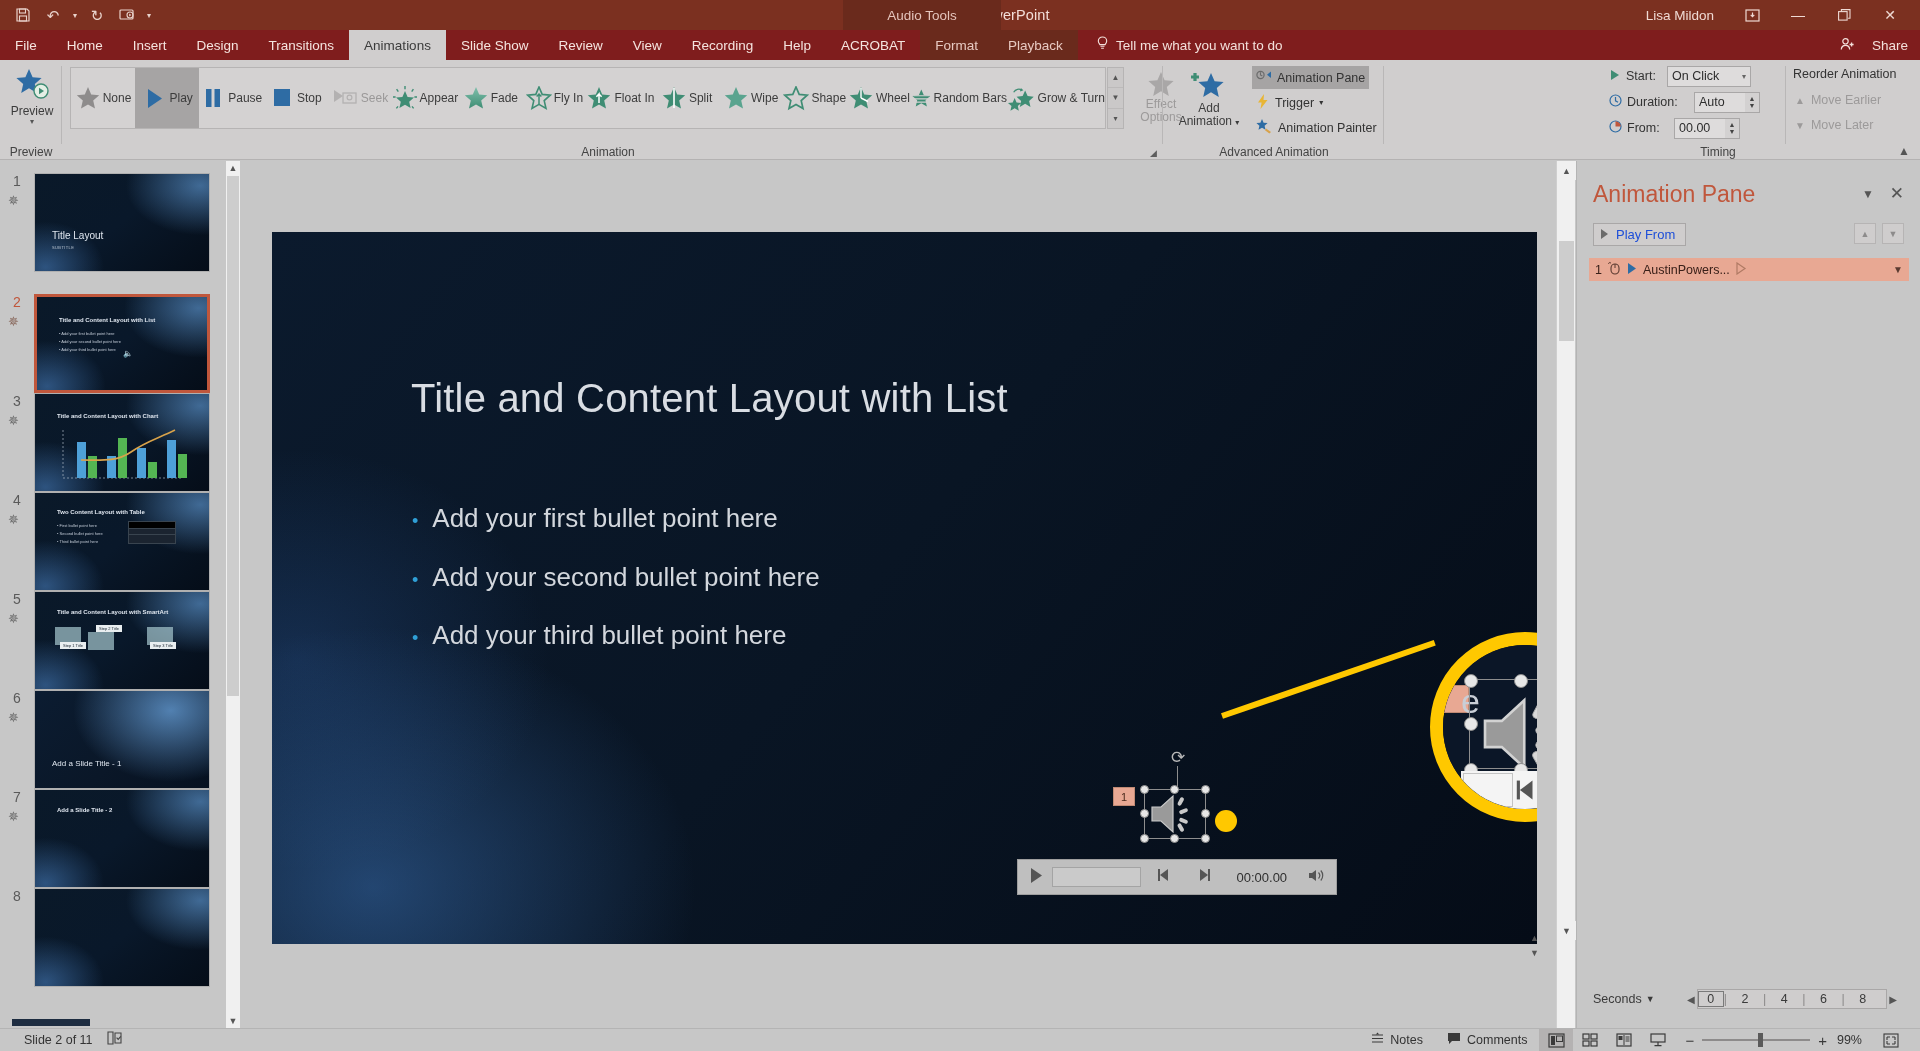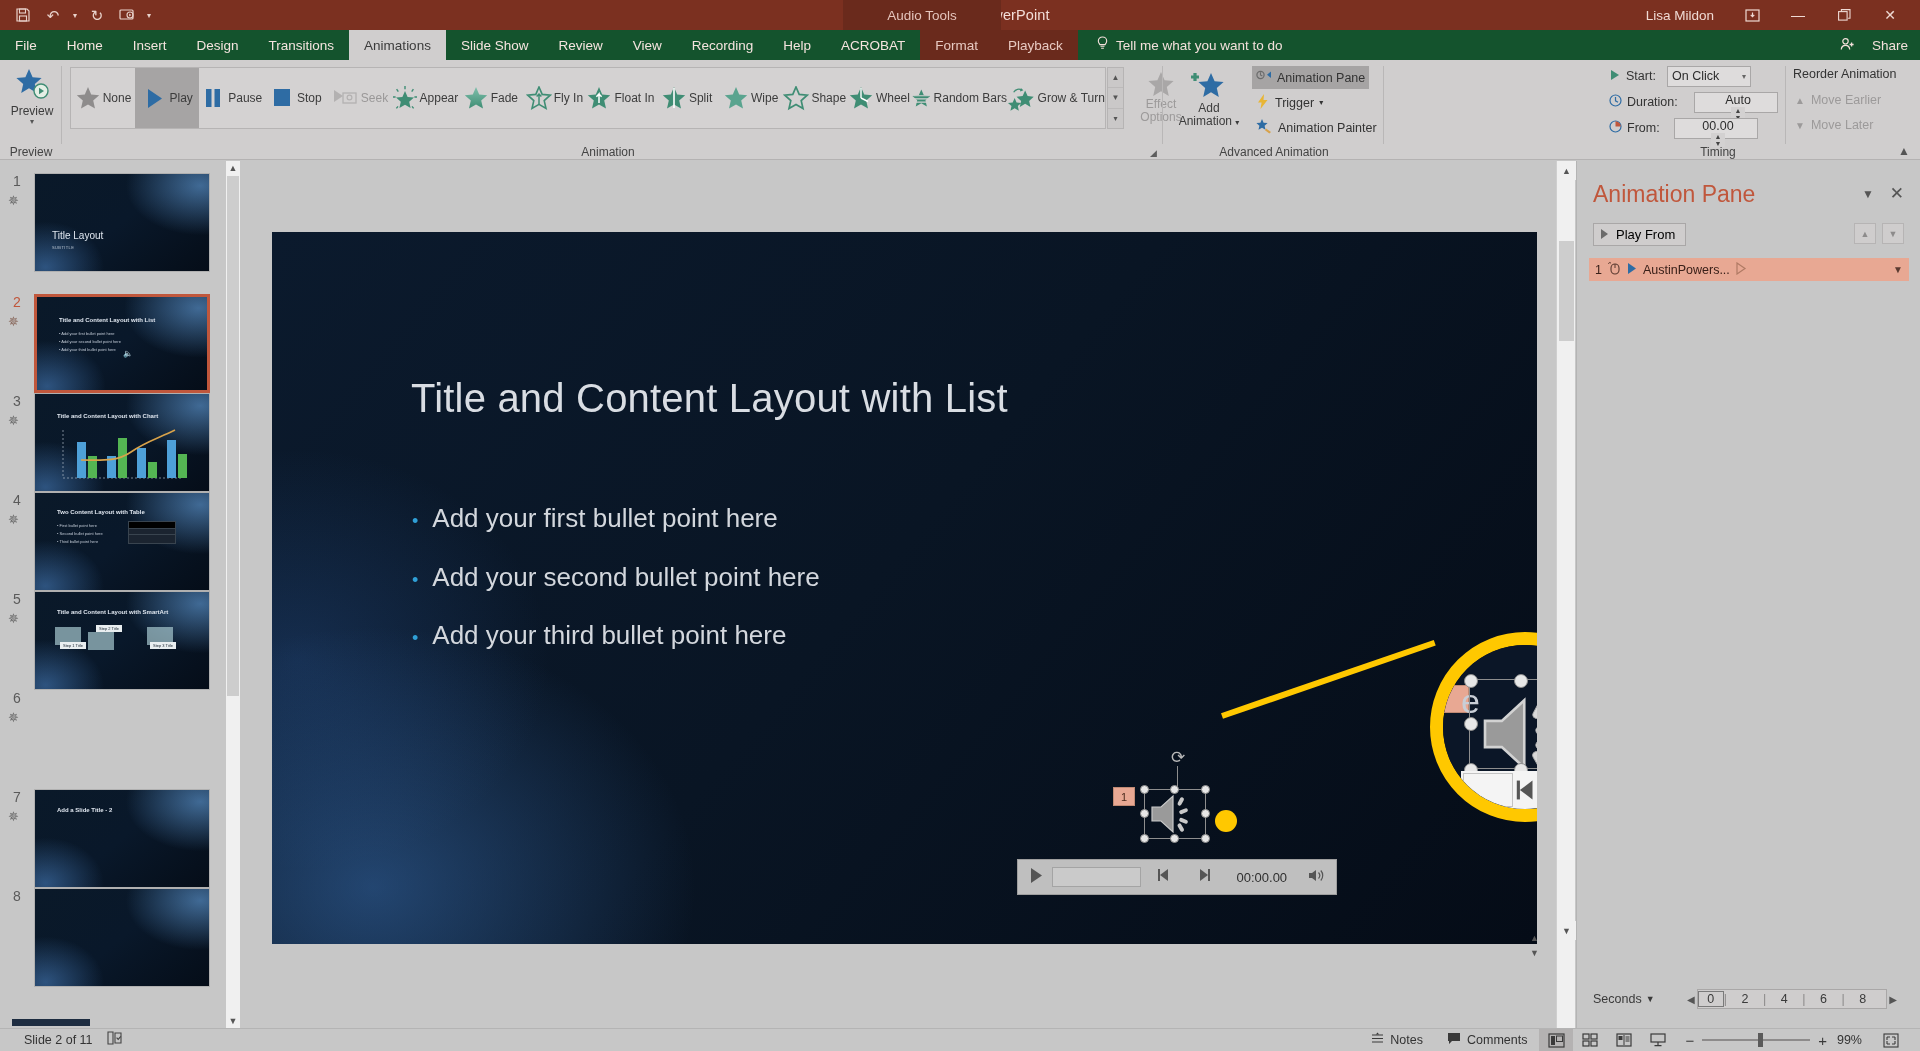--- a/index.html
+++ b/index.html
@@ -40,21 +40,21 @@
   }
   #user-name { font-size: 13.5px; color: #f0dad4; margin-right: 14px; }
   .win-btn {
     width: 44px; height: 30px; display: flex; align-items: center; justify-content: center;
     color: #efd9d3; font-size: 14px;
   }
 
   
   #ribbon-tabs {
     position: absolute; left: 0; top: 30px; width: 1920px; height: 30px;
-    background: #14532d;
+    background: #7f1d1d;
     display: flex; align-items: flex-end;
     font-size: 13.5px;
   }
   .rtab {
     height: 30px; padding: 0 15px; display: flex; align-items: center;
     color: #f5e4df; white-space: nowrap;
   }
   .rtab.active { background: #d0cece; color: #3b3b3b; }
   .rtab.ctx { color: #e7c9c1; }
   #ctx-group { background: #6a2a1c; height: 30px; display: flex; align-items: flex-end; }
@@ -143,21 +143,21 @@
     display: flex; align-items: center; gap: 5px;
     font-size: 12.5px; color: #333;
   }
   .timing-row .tlabel { width: 62px; }
   .tfield {
     height: 21px; background: #dedcdc; border: 1px solid #a9a7a7;
     display: flex; align-items: center; padding: 0 4px;
     font-size: 12.5px; color: #2d2d2d;
   }
   .tfield.combo { width: 84px; justify-content: space-between; }
-  .tfield.spin { width: 84px; justify-content: space-between; padding-right: 0; flex-direction: column; }
+  .tfield.spin { width: 66px; justify-content: space-between; padding-right: 0; }
   .spinner { width: 14px; height: 19px; display: flex; flex-direction: column;
              align-items: center; justify-content: center; background: #d3d1d1; }
   .spinner span { font-size: 7px; line-height: 7px; color: #444; }
   #reorder-title {
     position: absolute; left: 190px; top: 7px; font-size: 12.5px; color: #333;
   }
   .reorder-row {
     position: absolute; left: 192px; display: flex; align-items: center; gap: 6px;
     font-size: 12.5px; color: #9c9a9a;
   }
@@ -275,21 +275,21 @@
   }
   #ap-title {
     position: absolute; left: 16px; top: 20px;
     font-size: 23px; color: #c0573c; font-weight: 400;
   }
   #ap-menu { position: absolute; right: 46px; top: 26px; font-size: 12px; color: #555; }
   #ap-close { position: absolute; right: 16px; top: 22px; font-size: 17px; color: #555; }
   #ap-playfrom {
     position: absolute; left: 16px; top: 62px; height: 23px; padding: 0 10px 0 6px;
     border: 1px solid #a9a7a7; background: #cfcdcd;
-    display: flex; align-items: center; gap: 7px; font-size: 13px; color: #000000;
+    display: flex; align-items: center; gap: 7px; font-size: 13px; color: #1d4ed8;
   }
   .ap-upbtn {
     position: absolute; top: 62px; width: 22px; height: 21px;
     border: 1px solid #b6b4b4; background: #cfcdcd;
     display: flex; align-items: center; justify-content: center;
     font-size: 9px; color: #8d8b8b;
   }
   #ap-item {
     position: absolute; left: 12px; top: 97px; width: 320px; height: 23px;
     background: #e8a893; display: flex; align-items: center; gap: 6px; padding: 0 6px;
@@ -769,20 +769,24 @@
       <div style="position:absolute;left:112px;top:35px;width:26px;height:18px;background:#9ebdc6;opacity:.75"></div>
       <div style="position:absolute;left:25px;top:50px;font-size:4px;background:#e9eef0;color:#1a2530;padding:1px 3px">Step 1 Title</div>
       <div style="position:absolute;left:61px;top:33px;font-size:4px;background:#e9eef0;color:#1a2530;padding:1px 3px">Step 2 Title</div>
       <div style="position:absolute;left:115px;top:50px;font-size:4px;background:#e9eef0;color:#1a2530;padding:1px 3px">Step 3 Title</div>
     </div>
   </div>
 
   <div class="thumb-row" style="top:529px;height:110px">
     <div class="thumb-num" style="top:0">6</div>
     <div class="thumb-star" style="top:20px">✵</div>
+    <div class="thumb" style="top:0">
+      <div class="thumb-bg" style="background:radial-gradient(150px 110px at 78% 20%,rgba(120,185,250,.65),transparent 65%),linear-gradient(135deg,#0b1c31 0%,#0a1728 55%,#061120 100%)"></div>
+      <div class="thumb-title" style="left:17px;top:68px;font-size:8px;font-weight:400">Add a Slide Title - 1</div>
+    </div>
   </div>
 
   <div class="thumb-row" style="top:628px;height:110px">
     <div class="thumb-num" style="top:0">7</div>
     <div class="thumb-star" style="top:20px">✵</div>
     <div class="thumb" style="top:0">
       <div class="thumb-bg"></div>
       <div class="thumb-title" style="left:22px;top:17px;font-size:6px">Add a Slide Title - 2</div>
     </div>
   </div>

